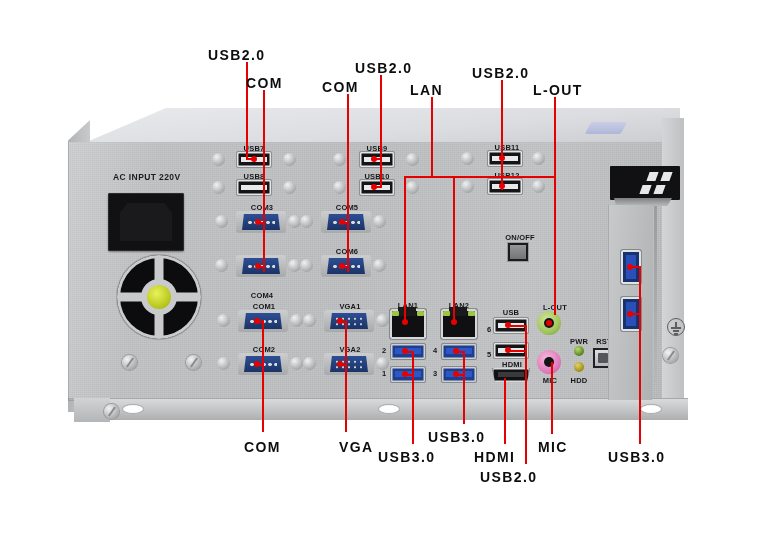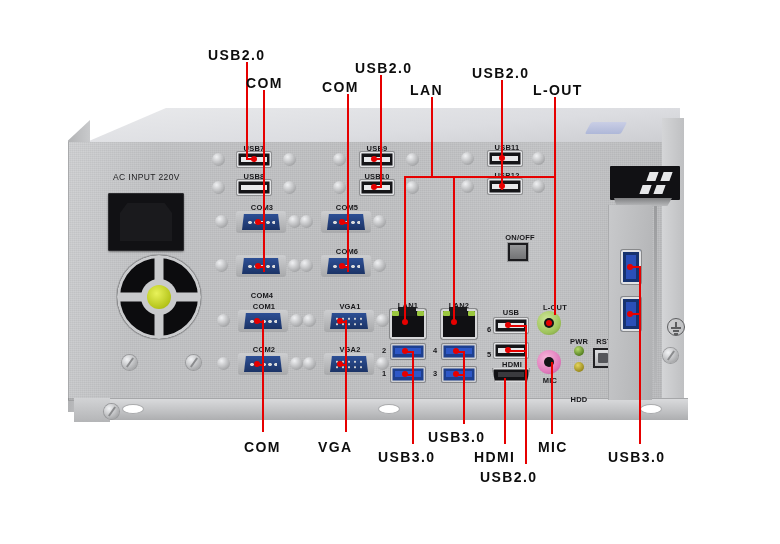--- a/index.html
+++ b/index.html
@@ -68,21 +68,21 @@
     position: absolute; width: 22px; height: 10px; border-radius: 50%;
     background: #ffffff; border: 1px solid #a9aaac; top: 404px;
   }
   .flange-tab-l {
     position: absolute; left: 74px; top: 398px; width: 36px; height: 24px;
     background: linear-gradient(180deg,#d2d3d5,#b4b5b7);
   }
 
   
   .ac-label {
-    position: absolute; font-size: 8.5px; font-weight: normal; color: #1d1d1f;
+    position: absolute; font-size: 8.5px; font-weight: bold; color: #1d1d1f;
     letter-spacing: .4px; white-space: nowrap;
   }
   .ac-inlet {
     position: absolute; left: 108px; top: 193px; width: 76px; height: 58px;
     background: #111114; border-radius: 2px;
     box-shadow: inset 0 0 0 1px #2b2b2e, 0 1px 2px rgba(0,0,0,.4);
   }
   .ac-inlet::after {
     content: ""; position: absolute; left: 12px; top: 10px; width: 52px; height: 38px;
     background: #1a1a1d;
@@ -415,21 +415,21 @@
 
   <div class="port-label" style="left:535px; top:303px; width:40px;">L-OUT</div>
   <div class="audio audio-g" style="left:537px; top:311px;"></div>
 
   <div class="audio audio-p" style="left:537px; top:350px;"></div>
   <div class="port-label" style="left:538px; top:376px; width:24px;">MIC</div>
 
   <div class="port-label" style="left:565px; top:337px; width:28px;">PWR</div>
   <div class="ledlamp led-pwr" style="left:574px; top:346px;"></div>
   <div class="ledlamp led-hdd" style="left:574px; top:362px;"></div>
-  <div class="port-label" style="left:565px; top:376px; width:28px;margin-top:19px;">HDD</div>
+  <div class="port-label" style="left:565px; top:376px; width:28px;">HDD</div>
 
   <div class="port-label" style="left:592px; top:337px; width:24px;">RST</div>
   <div class="rst" style="left:593px; top:348px;"></div>
 
   <div class="port-label" style="left:498px; top:233px; width:44px;">ON/OFF</div>
   <div class="onoff" style="left:508px; top:243px;"></div>
 
   <div class="vent">
     <div class="vent-slot" style="left:38px; top:6px;"></div>
     <div class="vent-slot" style="left:52px; top:6px;"></div>
@@ -493,21 +493,21 @@
   <div class="lead lead-v" style="left:554px; top:97px; height:218px;"></div>
   <div class="dot" style="left:546px; top:320px;"></div>
 
   <div class="callout" style="left:244px; top:440px;">COM</div>
   <div class="lead lead-v" style="left:262px; top:320px; height:112px;"></div>
   <div class="dot" style="left:254px; top:318px;"></div>
   <div class="lead lead-h" style="left:256px; top:321px; width:8px;"></div>
   <div class="dot" style="left:254px; top:361px;"></div>
   <div class="lead lead-h" style="left:256px; top:364px; width:8px;"></div>
 
-  <div class="callout" style="left:318px; top:440px;">VGA</div>
+  <div class="callout" style="left:339px; top:440px;">VGA</div>
   <div class="lead lead-v" style="left:345px; top:320px; height:112px;"></div>
   <div class="dot" style="left:337px; top:318px;"></div>
   <div class="lead lead-h" style="left:339px; top:321px; width:8px;"></div>
   <div class="dot" style="left:337px; top:361px;"></div>
   <div class="lead lead-h" style="left:339px; top:364px; width:8px;"></div>
 
   <div class="callout" style="left:378px; top:450px;">USB3.0</div>
   <div class="lead lead-v" style="left:412px; top:352px; height:92px;"></div>
   <div class="dot" style="left:402px; top:348px;"></div>
   <div class="lead lead-h" style="left:405px; top:351px; width:9px;"></div>

